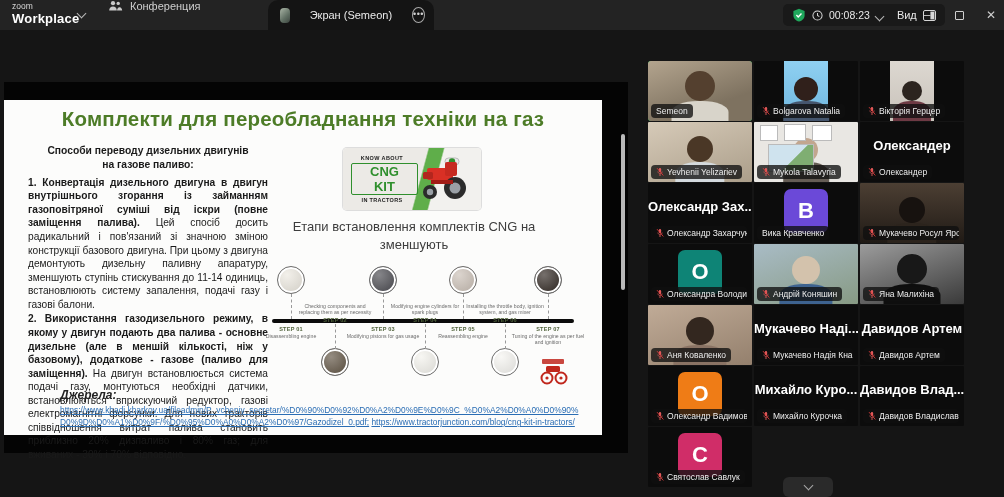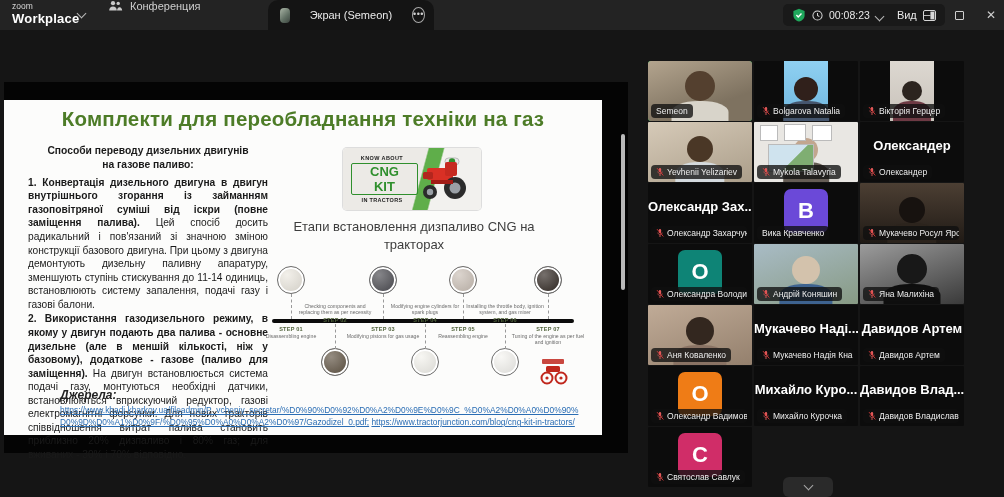--- a/index.html
+++ b/index.html
@@ -164,21 +164,21 @@
             <rect x="30" y="6" width="12" height="14" rx="2" fill="#c62a20"></rect>
             <rect x="8" y="16" width="10" height="7" rx="1.5" fill="#b3261e"></rect>
             <circle cx="40" cy="32" r="11" fill="#2b2b2b"></circle>
               <circle cx="40" cy="32" r="5.5" fill="#9aa0a6"></circle>
             <circle cx="15" cy="36" r="7" fill="#2b2b2b"></circle>
               <circle cx="15" cy="36" r="3.2" fill="#9aa0a6"></circle>
             <rect x="16" y="24" width="22" height="4" fill="#a21c16"></rect>
           </svg>
         </div>
 
-        <div class="right-heading">Етапи встановлення дизпаливо CNG на тракторах</div>
+        <div class="right-heading">Етапи встановлення комплектів CNG на зменшують</div>
 
         <div class="timeline" id="timeline">
           <div class="tl-line"></div>
           <svg class="tl-logo" width="34" height="28" viewBox="0 0 34 28">
             <rect x="6" y="2" width="22" height="5" rx="1" fill="#c0271d" opacity=".85"></rect>
             <rect x="10" y="9" width="14" height="6" rx="1.5" fill="#c0271d"></rect>
             <circle cx="11" cy="21" r="5.5" fill="none" stroke="#c0271d" stroke-width="2"></circle>
             <circle cx="25" cy="21" r="5.5" fill="none" stroke="#c0271d" stroke-width="2"></circle>
             <circle cx="11" cy="21" r="1.6" fill="#c0271d"></circle>
               <circle cx="25" cy="21" r="1.6" fill="#c0271d"></circle>

